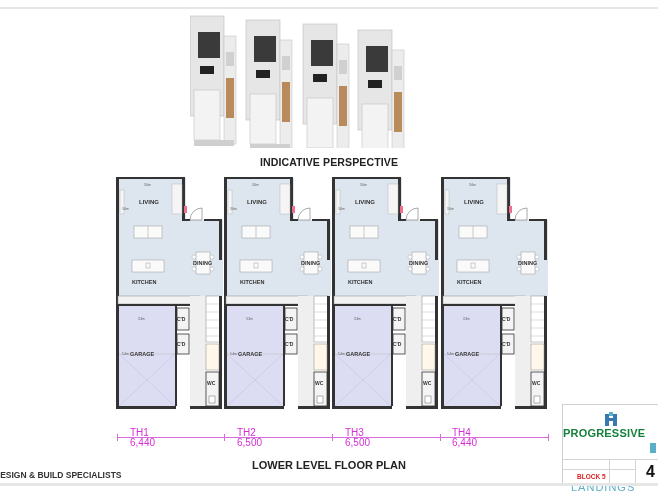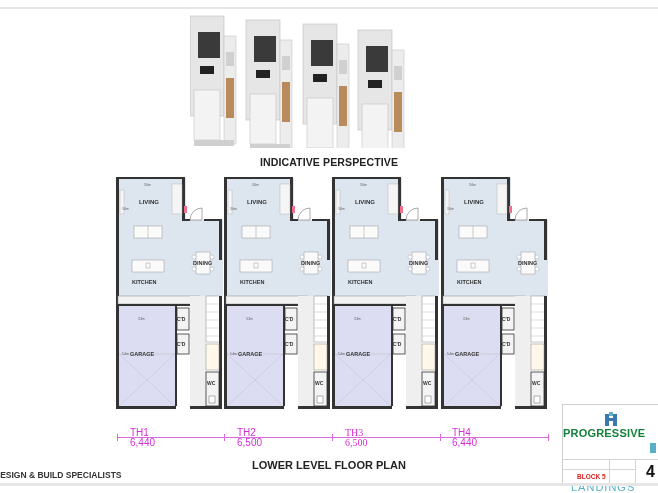--- a/index.html
+++ b/index.html
@@ -177,21 +177,21 @@
 <div class="tick" style="left:548px;"></div>
 
 <div class="thlabel" style="left:130px;top:428px;">
   <div>TH1</div>
   <div>6,440</div>
 </div>
 <div class="thlabel" style="left:237px;top:428px;">
   <div>TH2</div>
   <div>6,500</div>
 </div>
-<div class="thlabel" style="left:345px;top:428px;font-family:Liberation Serif, serif;">
+<div class="thlabel" style="left:345px;top:428px;">
   <div>TH3</div>
   <div>6,500</div>
 </div>
 <div class="thlabel" style="left:452px;top:428px;">
   <div>TH4</div>
   <div>6,440</div>
 </div>
 
 <div class="plan-title">LOWER LEVEL FLOOR PLAN</div>
 

